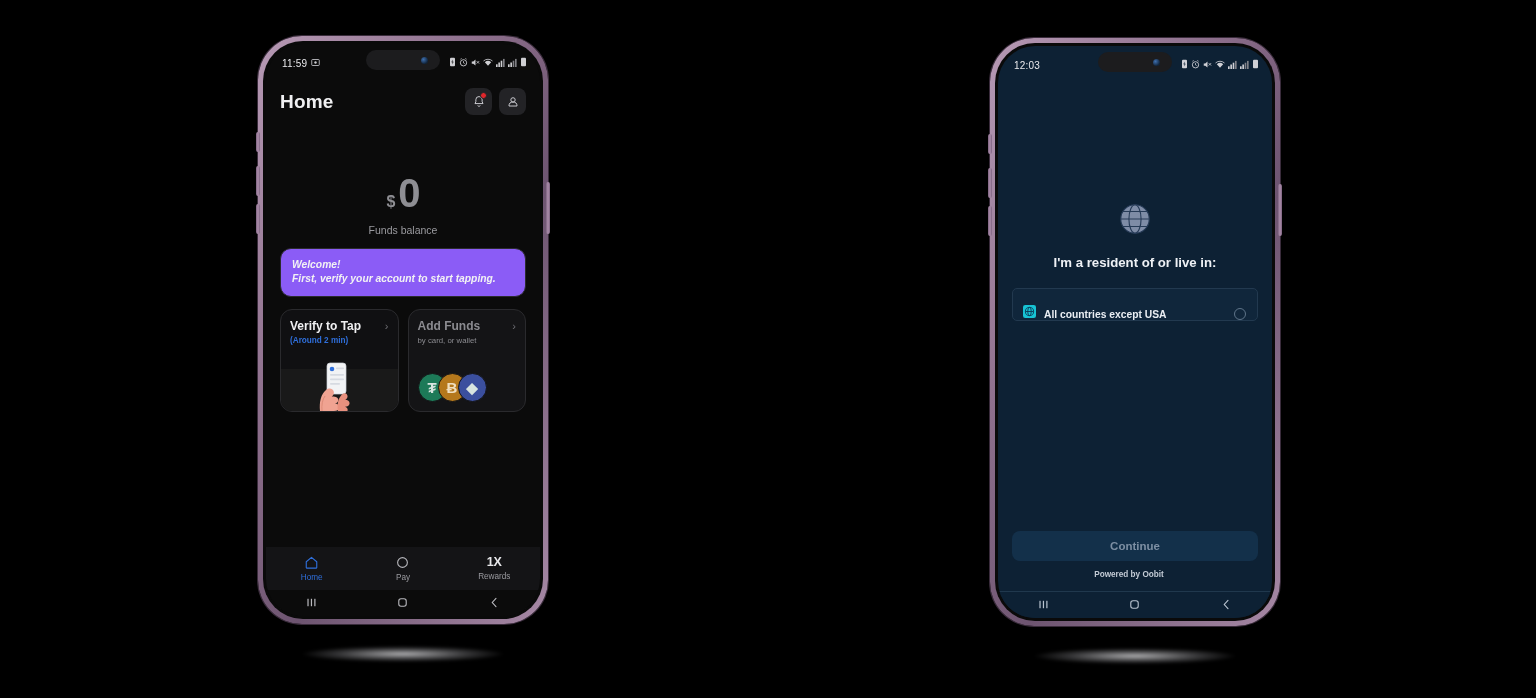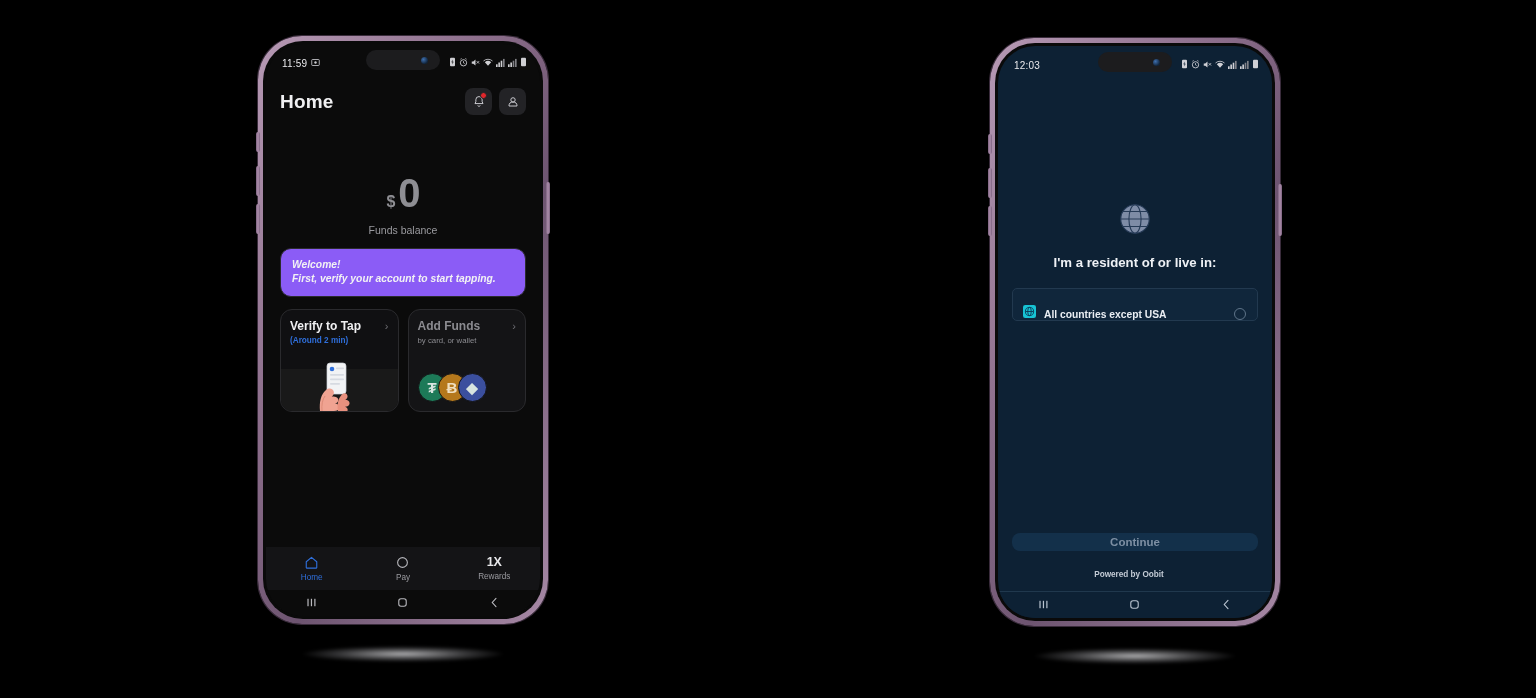--- a/index.html
+++ b/index.html
@@ -220,22 +220,22 @@
   }
   .opt-flag { font-size: 12px; line-height: 1; }
   .opt-label { flex: 1; font-size: 10.3px; color: #eaeef3; font-weight: 600; }
   .radio {
     width: 12px; height: 12px; border-radius: 50%;
     border: 1.3px solid #5e7governo; 
   }
   .radio { border: 1.3px solid #5e7489; }
 
   .continue-btn {
-    position: absolute; left: 14px; right: 14px; bottom: 67px;
-    height: 18px; border-radius: 8px;
+    position: absolute; left: 14px; right: 14px; bottom: 57px;
+    height: 30px; border-radius: 8px;
     background: #13304a;
     display: flex; align-items: center; justify-content: center;
     color: #7d8fa3; font-size: 11.5px; font-weight: 600;
   }
   .powered {
     position: absolute; left: 0; right: 12px; bottom: 39px;
     text-align: center; font-size: 8.2px; color: #c3cbd5; font-weight: 600;
   }
   .divider-line {
     position: absolute; left: 0; right: 0; bottom: 26px; height: 1px;

